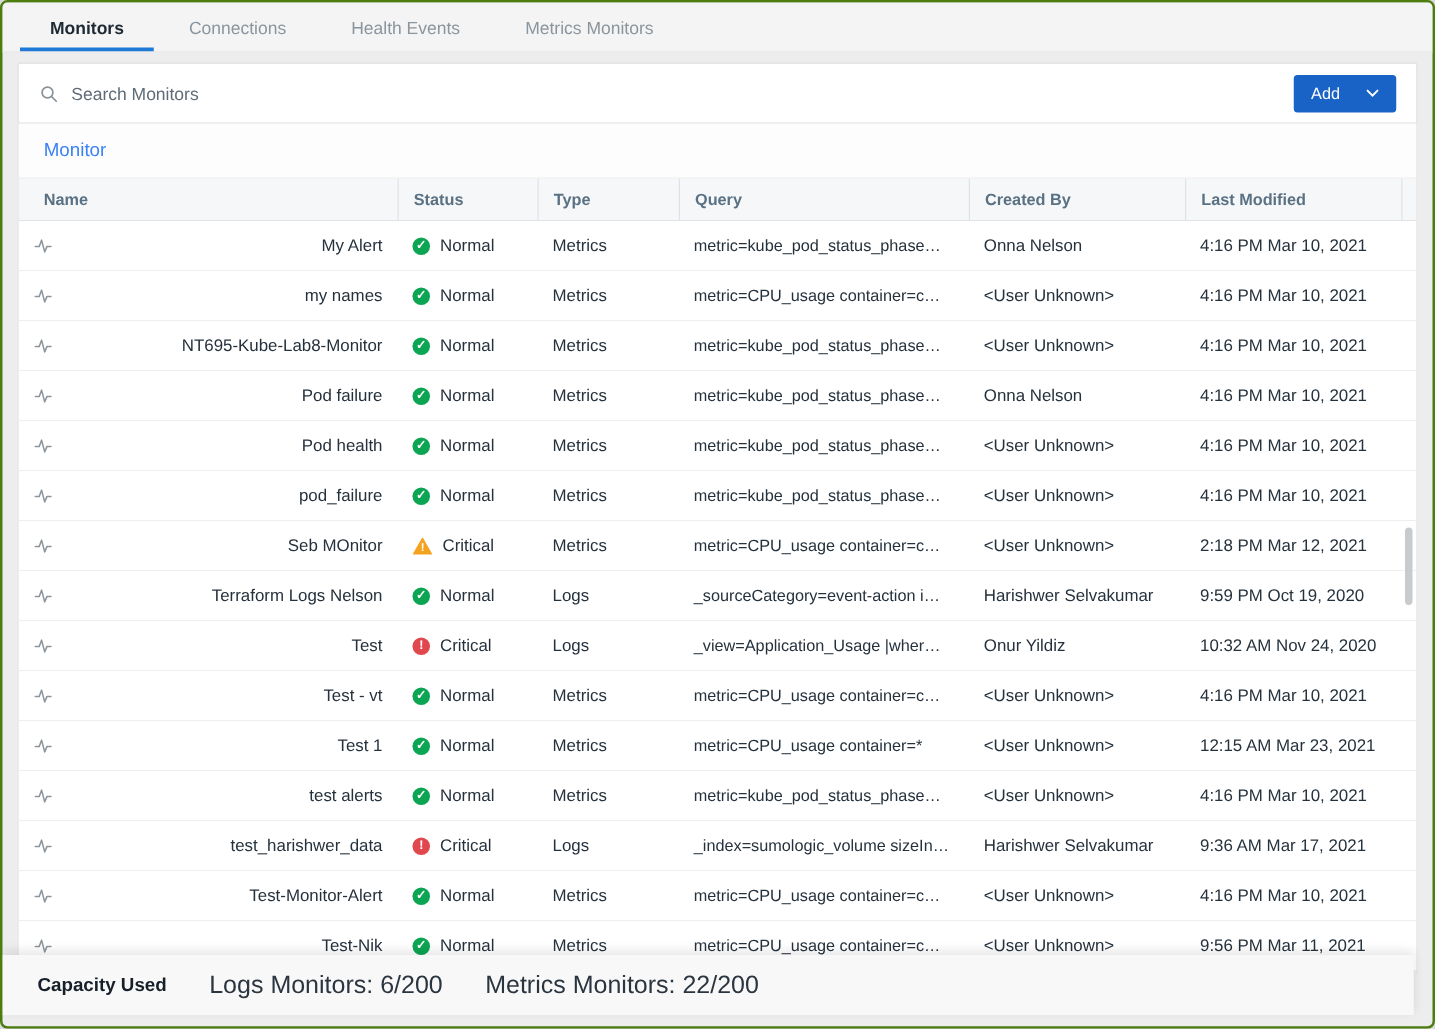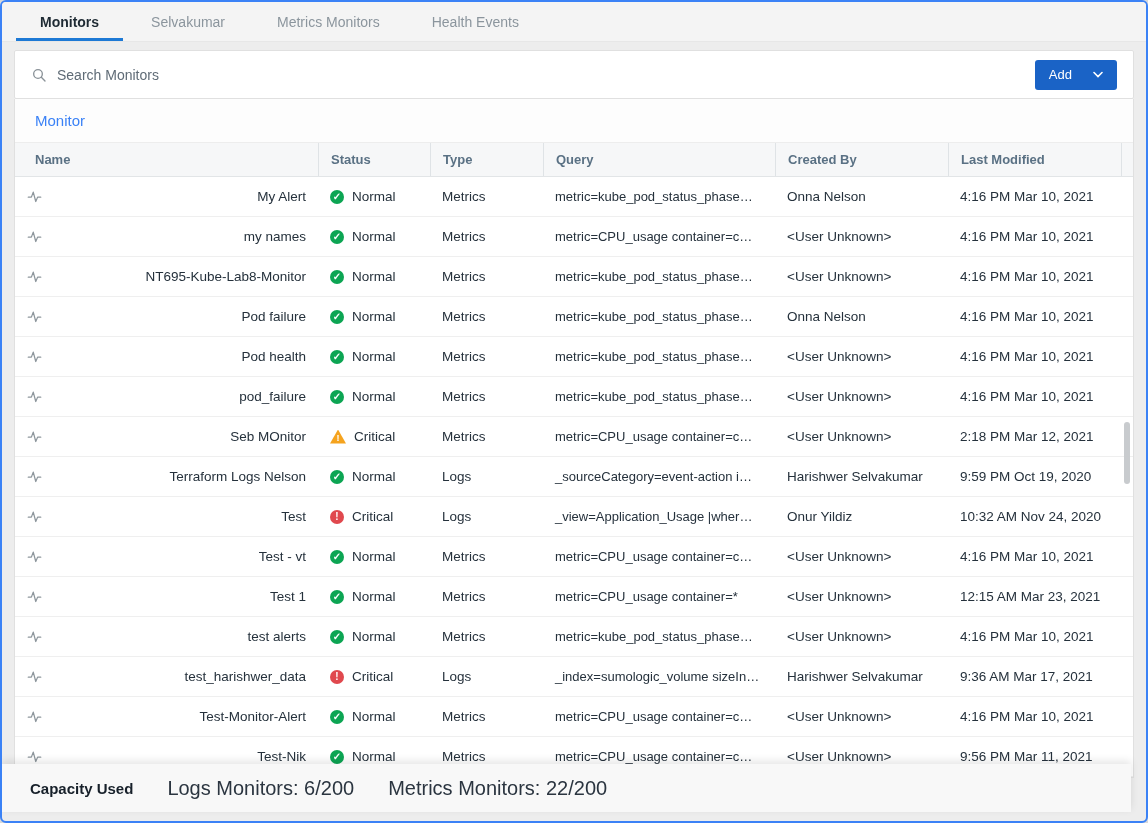--- a/index.html
+++ b/index.html
@@ -1,21 +1,21 @@
 <!DOCTYPE html>
 <html style="--accent: #1d79d5; --btn: #1a63c6; --normal: #0ca553; --warning: #f5a31e; --critical: #e0484e;"><head>
 <meta charset="utf-8">
 <style>
   * { margin:0; padding:0; box-sizing:border-box; }
   html,body { background:#d9d9d9; }
   body { font-family:"Liberation Sans", sans-serif; }
 
   .app {
     position:relative; width:1148px; height:823px;
-    background:#ededed; border:2px solid #3b82f6; border-radius:6px;
+    background:#ededed; border:2px solid #4d7c0f; border-radius:6px;
     overflow:hidden;
   }
 
   
   .tabbar {
     display:flex; height:40px; align-items:stretch;
     background:#f4f4f4; padding-left:12px;
     border-bottom:1px solid #e7e7e7;
   }
   .tab {
@@ -118,27 +118,27 @@
 </head>
 <body>
 
 <div class="app">
 
   <div class="tabbar">
     <div class="tab active">
       <span>Monitors</span>
     </div>
     <div class="tab">
-      <span>Selvakumar</span>
+      <span>Connections</span>
+    </div>
+    <div class="tab">
+      <span>Health Events</span>
     </div>
     <div class="tab">
       <span>Metrics Monitors</span>
-    </div>
-    <div class="tab">
-      <span>Health Events</span>
     </div>
   </div>
 
   <div class="search-panel">
     <span class="search-icon">
       <svg width="16" height="16" viewBox="0 0 24 24" fill="none" stroke="currentColor" stroke-width="2" stroke-linecap="round">
         <circle cx="10.5" cy="10.5" r="6.5"></circle>
         <line x1="15.5" y1="15.5" x2="21" y2="21"></line>
       </svg>
     </span>

